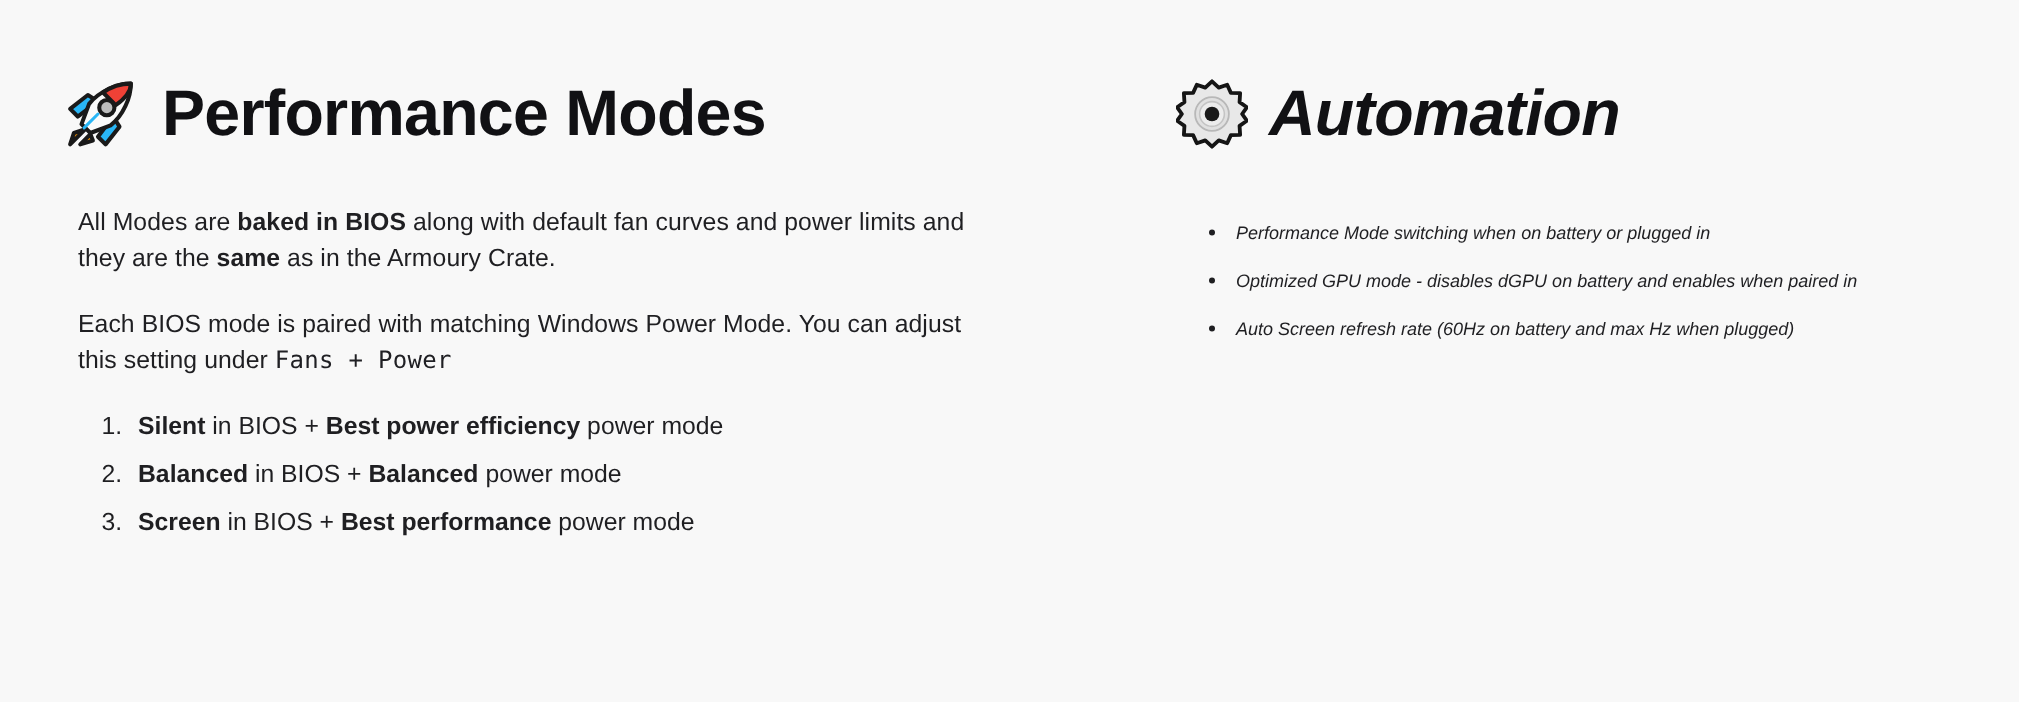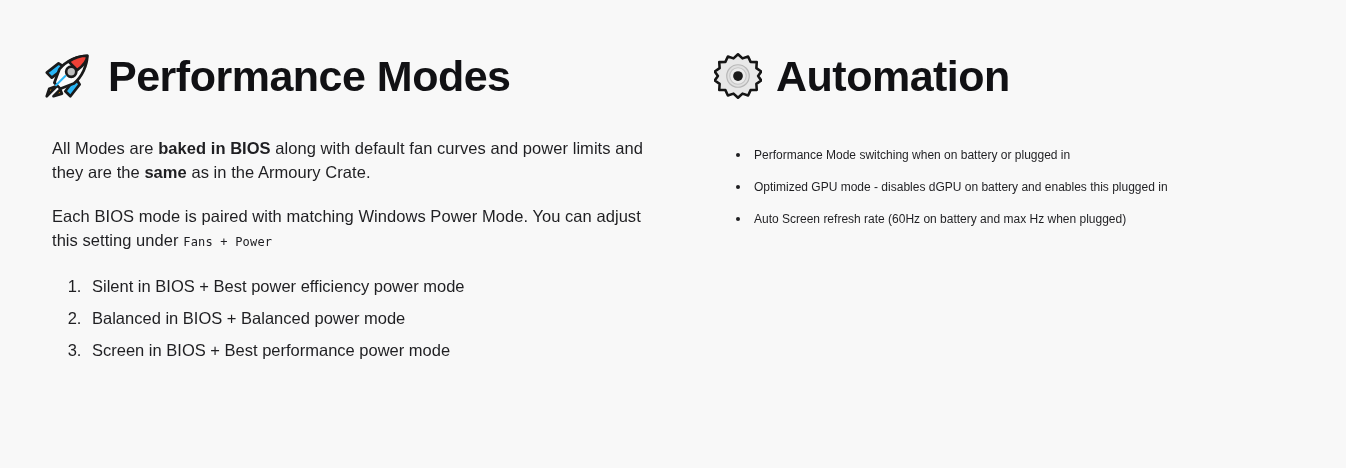--- a/index.html
+++ b/index.html
@@ -19,21 +19,21 @@
     width: 1186px;
     height: 468px;
     box-sizing: border-box;
     padding-left: 28px;
   }
   .col {
     position: absolute;
     top: 0;
   }
   .col-left  { left: 40px;  width: 640px; }
-  .col-right { left: 714px; width: 560px; }
+  .col-right { left: 784px; width: 560px; font-style: italic; }
 
   .section-head {
     display: flex;
     align-items: center;
     gap: 14px;
     margin-top: 45px;
     margin-bottom: 0;
     height: 62px;
   }
   .head-icon {
@@ -57,38 +57,38 @@
     line-height: 24px;
     color: #1f1f22;
     margin: 12px;
     letter-spacing: 0.05px;
   }
   .p1 { margin-top: 29px; }
   .p2 { margin-top: 20px; }
   .body-text b { font-weight: 700; }
   code.inline-code {
     font-family: "DejaVu Sans Mono", "Liberation Mono", monospace;
-    font-size: 12px;
+    font-size: 16px;
     letter-spacing: 0.2px;
     color: #202024;
   }
 
   ol.mode-list {
     margin: 20px 0 0 0;
     padding-left: 46px;
     list-style-position: outside;
   }
   ol.mode-list li {
     font-size: 16.5px;
     line-height: 24px;
     margin-bottom: 8px;
     color: #1f1f22;
     padding-left: 6px;
   }
-  ol.mode-list li b { font-weight: 400; }
+  ol.mode-list li b { font-weight: 700; }
 
   ul.auto-list {
     margin: 36px 0 0 0;
     padding-left: 20px;
     list-style: none;
   }
   ul.auto-list li {
     position: relative;
     font-size: 12px;
     line-height: 24px;
@@ -149,18 +149,18 @@
         <path d="M32 3 L38 8.5 L45.5 6 L48.8 13.2 L57 13.5 L56.5 21.5 L63 26 L58.8 32 L63 38 L56.5 42.5 L57 50.5 L48.8 50.8 L45.5 58 L38 55.5 L32 61 L26 55.5 L18.5 58 L15.2 50.8 L7 50.5 L7.5 42.5 L1 38 L5.2 32 L1 26 L7.5 21.5 L7 13.5 L15.2 13.2 L18.5 6 L26 8.5 Z" fill="#e8e8e8" stroke="#151515" stroke-width="3.4" stroke-linejoin="round"></path>
         <circle cx="32" cy="32" r="15" fill="#e0e0e0" stroke="#b8b8b8" stroke-width="1.6"></circle>
         <circle cx="32" cy="32" r="11" fill="#ececec" stroke="#c4c4c4" stroke-width="1.4"></circle>
         <circle cx="32" cy="32" r="6.5" fill="#1a1a1a"></circle>
       </svg>
       <div class="head-title">Automation</div>
     </div>
 
     <ul class="auto-list">
       <li>Performance Mode switching when on battery or plugged in</li>
-      <li>Optimized GPU mode - disables dGPU on battery and enables this plugged in</li>
+      <li>Optimized GPU mode - disables dGPU on battery and enables when paired in</li>
       <li>Auto Screen refresh rate (60Hz on battery and max Hz when plugged)</li>
     </ul>
   </div>
 
 </div>
 
 </body></html>

